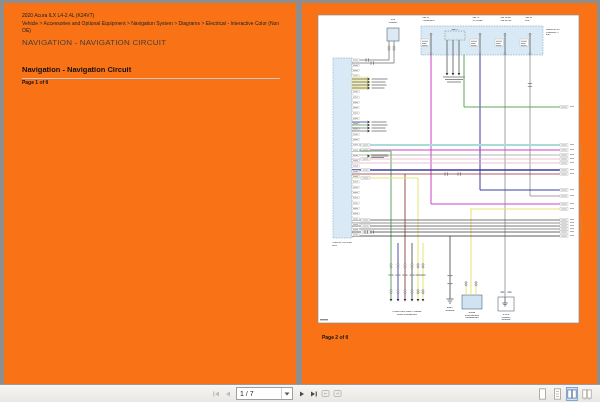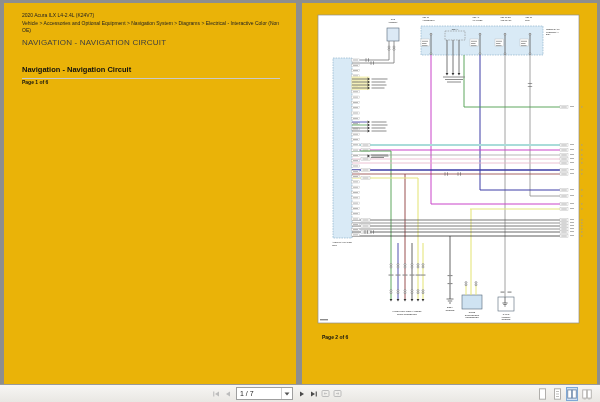--- a/index.html
+++ b/index.html
@@ -1,18 +1,18 @@
 <!DOCTYPE html>
 <html><head>
 <meta charset="utf-8">
 <style>
   html,body{margin:0;padding:0}
   body{width:600px;height:402px;background:#8e8e8e;position:relative;overflow:hidden;
        font-family:"Liberation Sans",sans-serif;}
-  .page{position:absolute;top:3px;height:381px;background:#eab308;}
+  .page{position:absolute;top:3px;height:381px;background:#f97316;}
   #page1{left:4px;width:292px;}
   #page2{left:302px;width:295px;}
   .abs{position:absolute;}
   .meta{left:18px;font-size:5px;color:#222;white-space:nowrap;}
   #hdr-line{top:9px;}
   #bc1{top:17px;}
   #bc2{top:24px;}
   #doc-title{left:18px;top:35px;font-size:8px;color:#3f3f3f;letter-spacing:.2px;white-space:nowrap;}
   #sec-title{left:18px;top:62px;font-size:7.5px;font-weight:bold;color:#111;width:258px;
              border-bottom:1px solid #c9c9c9;padding-bottom:4px;}

